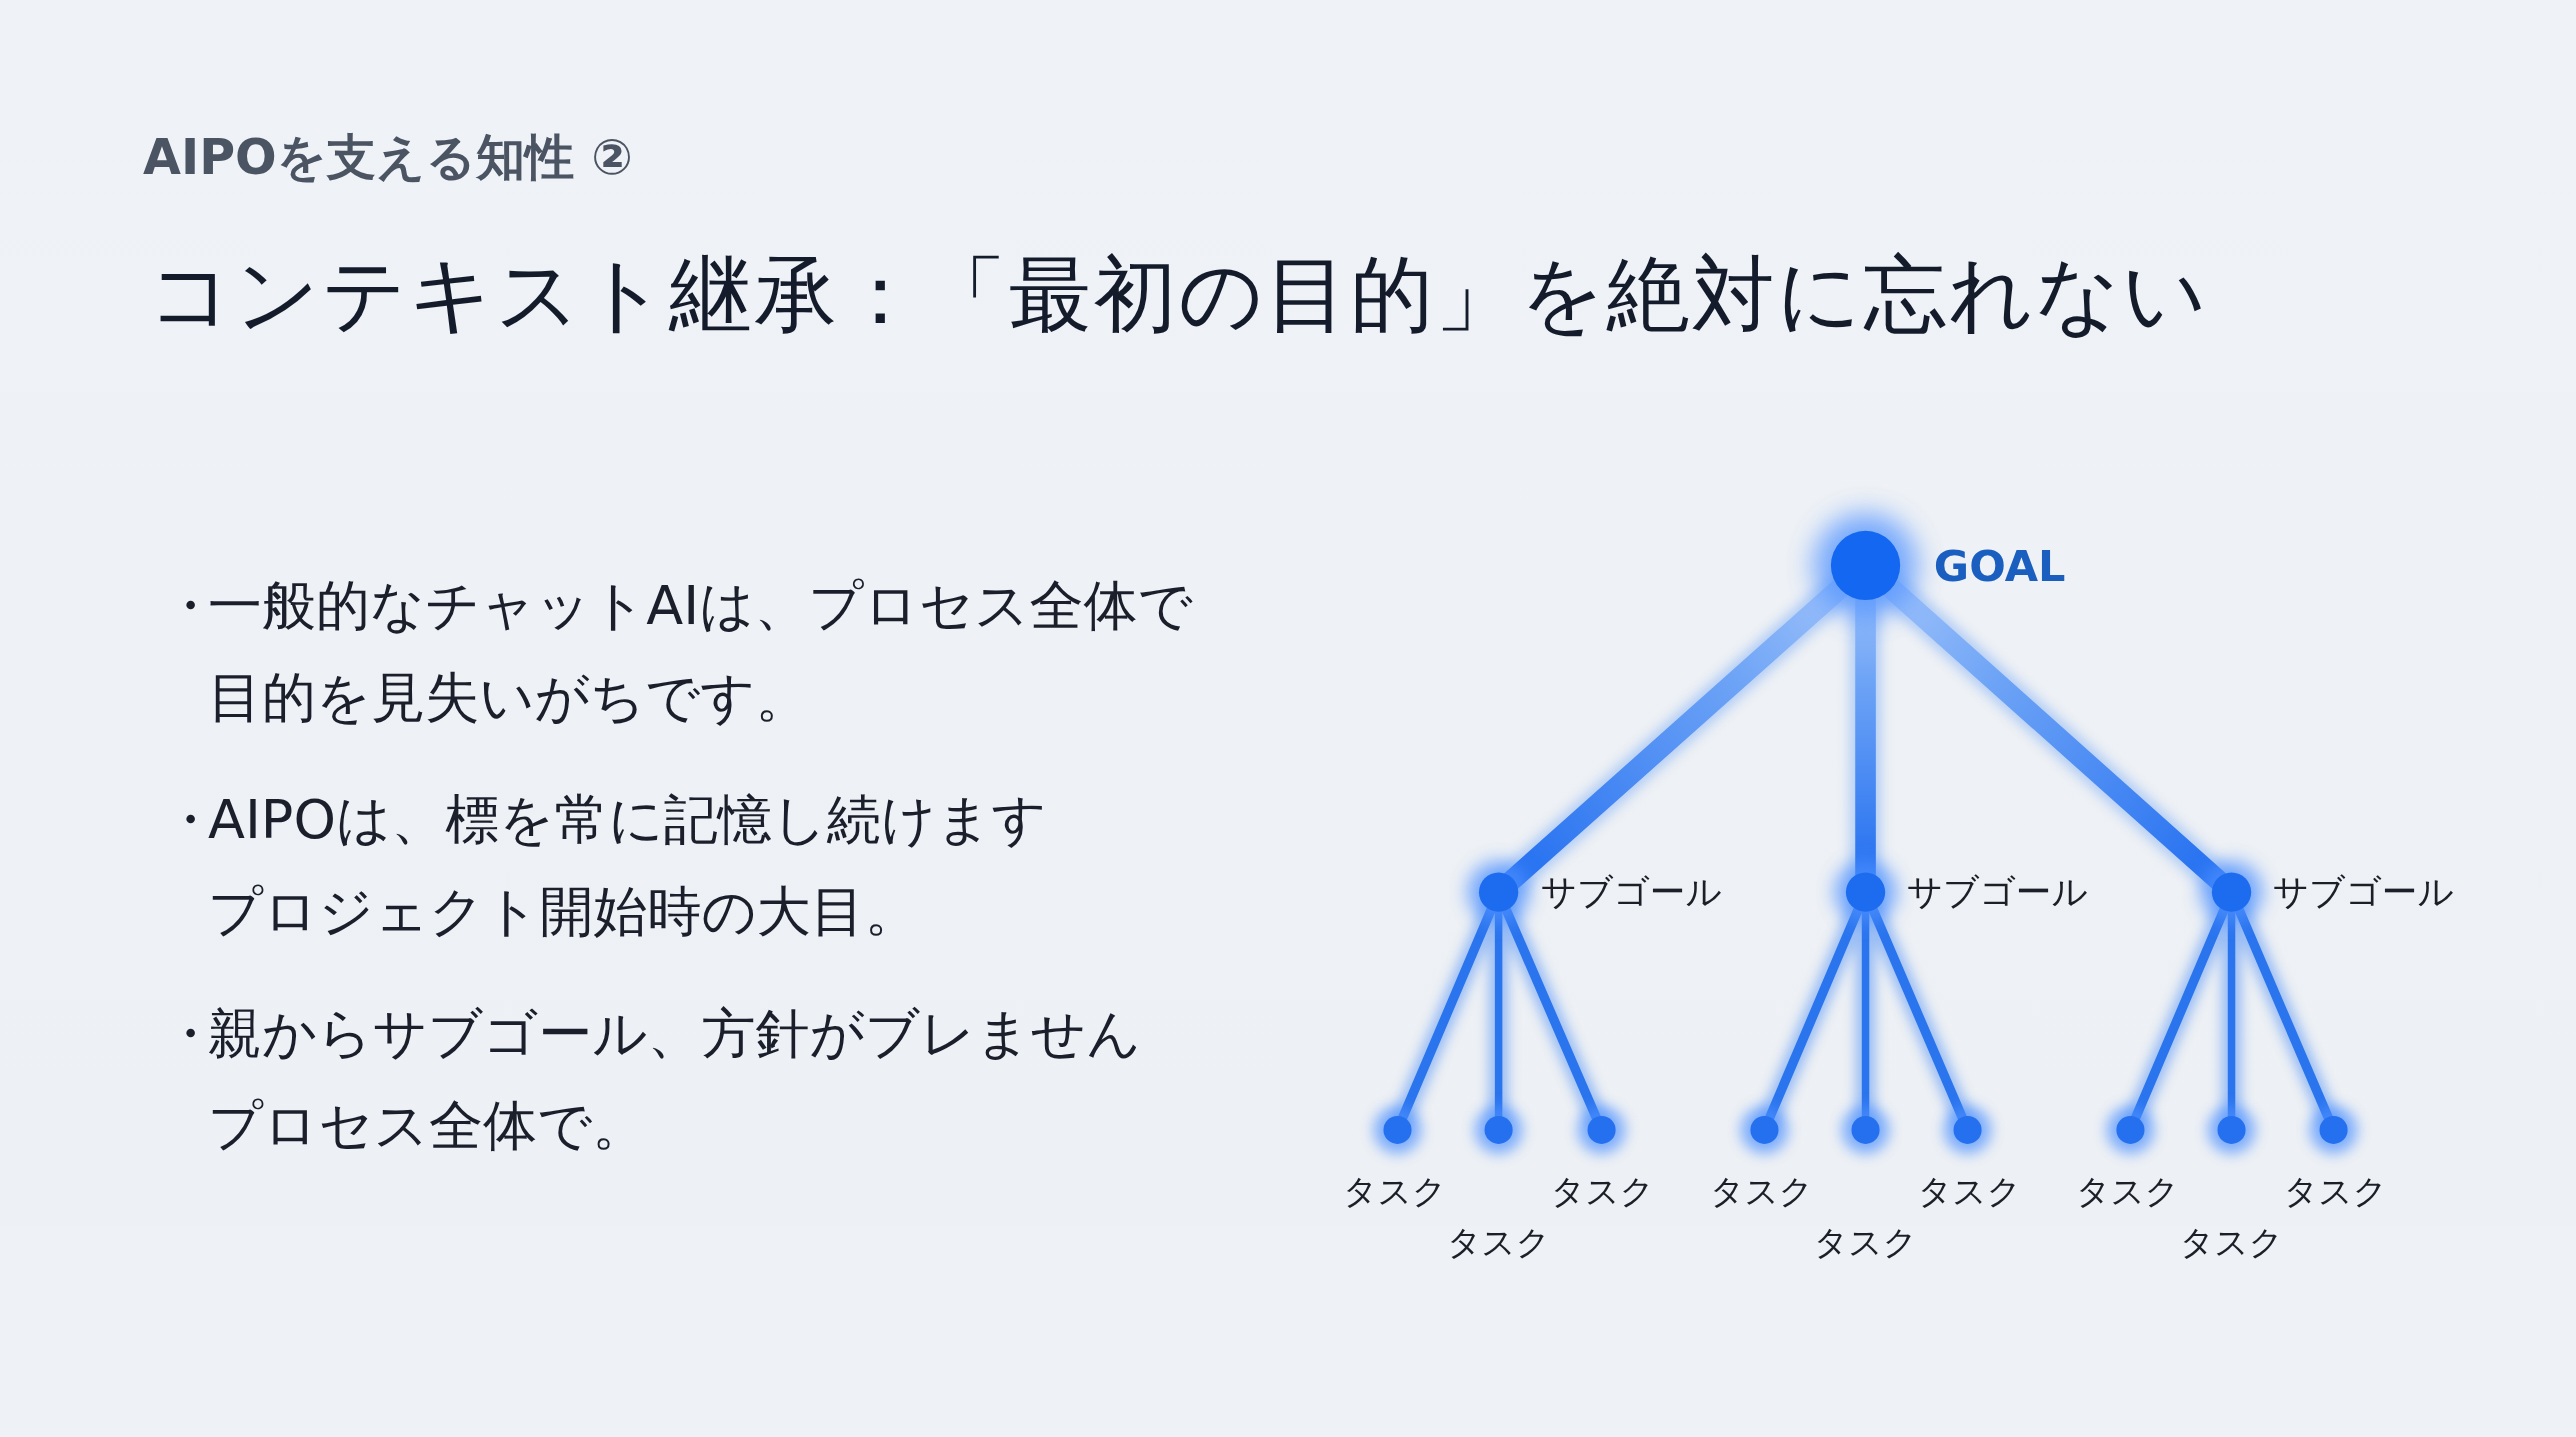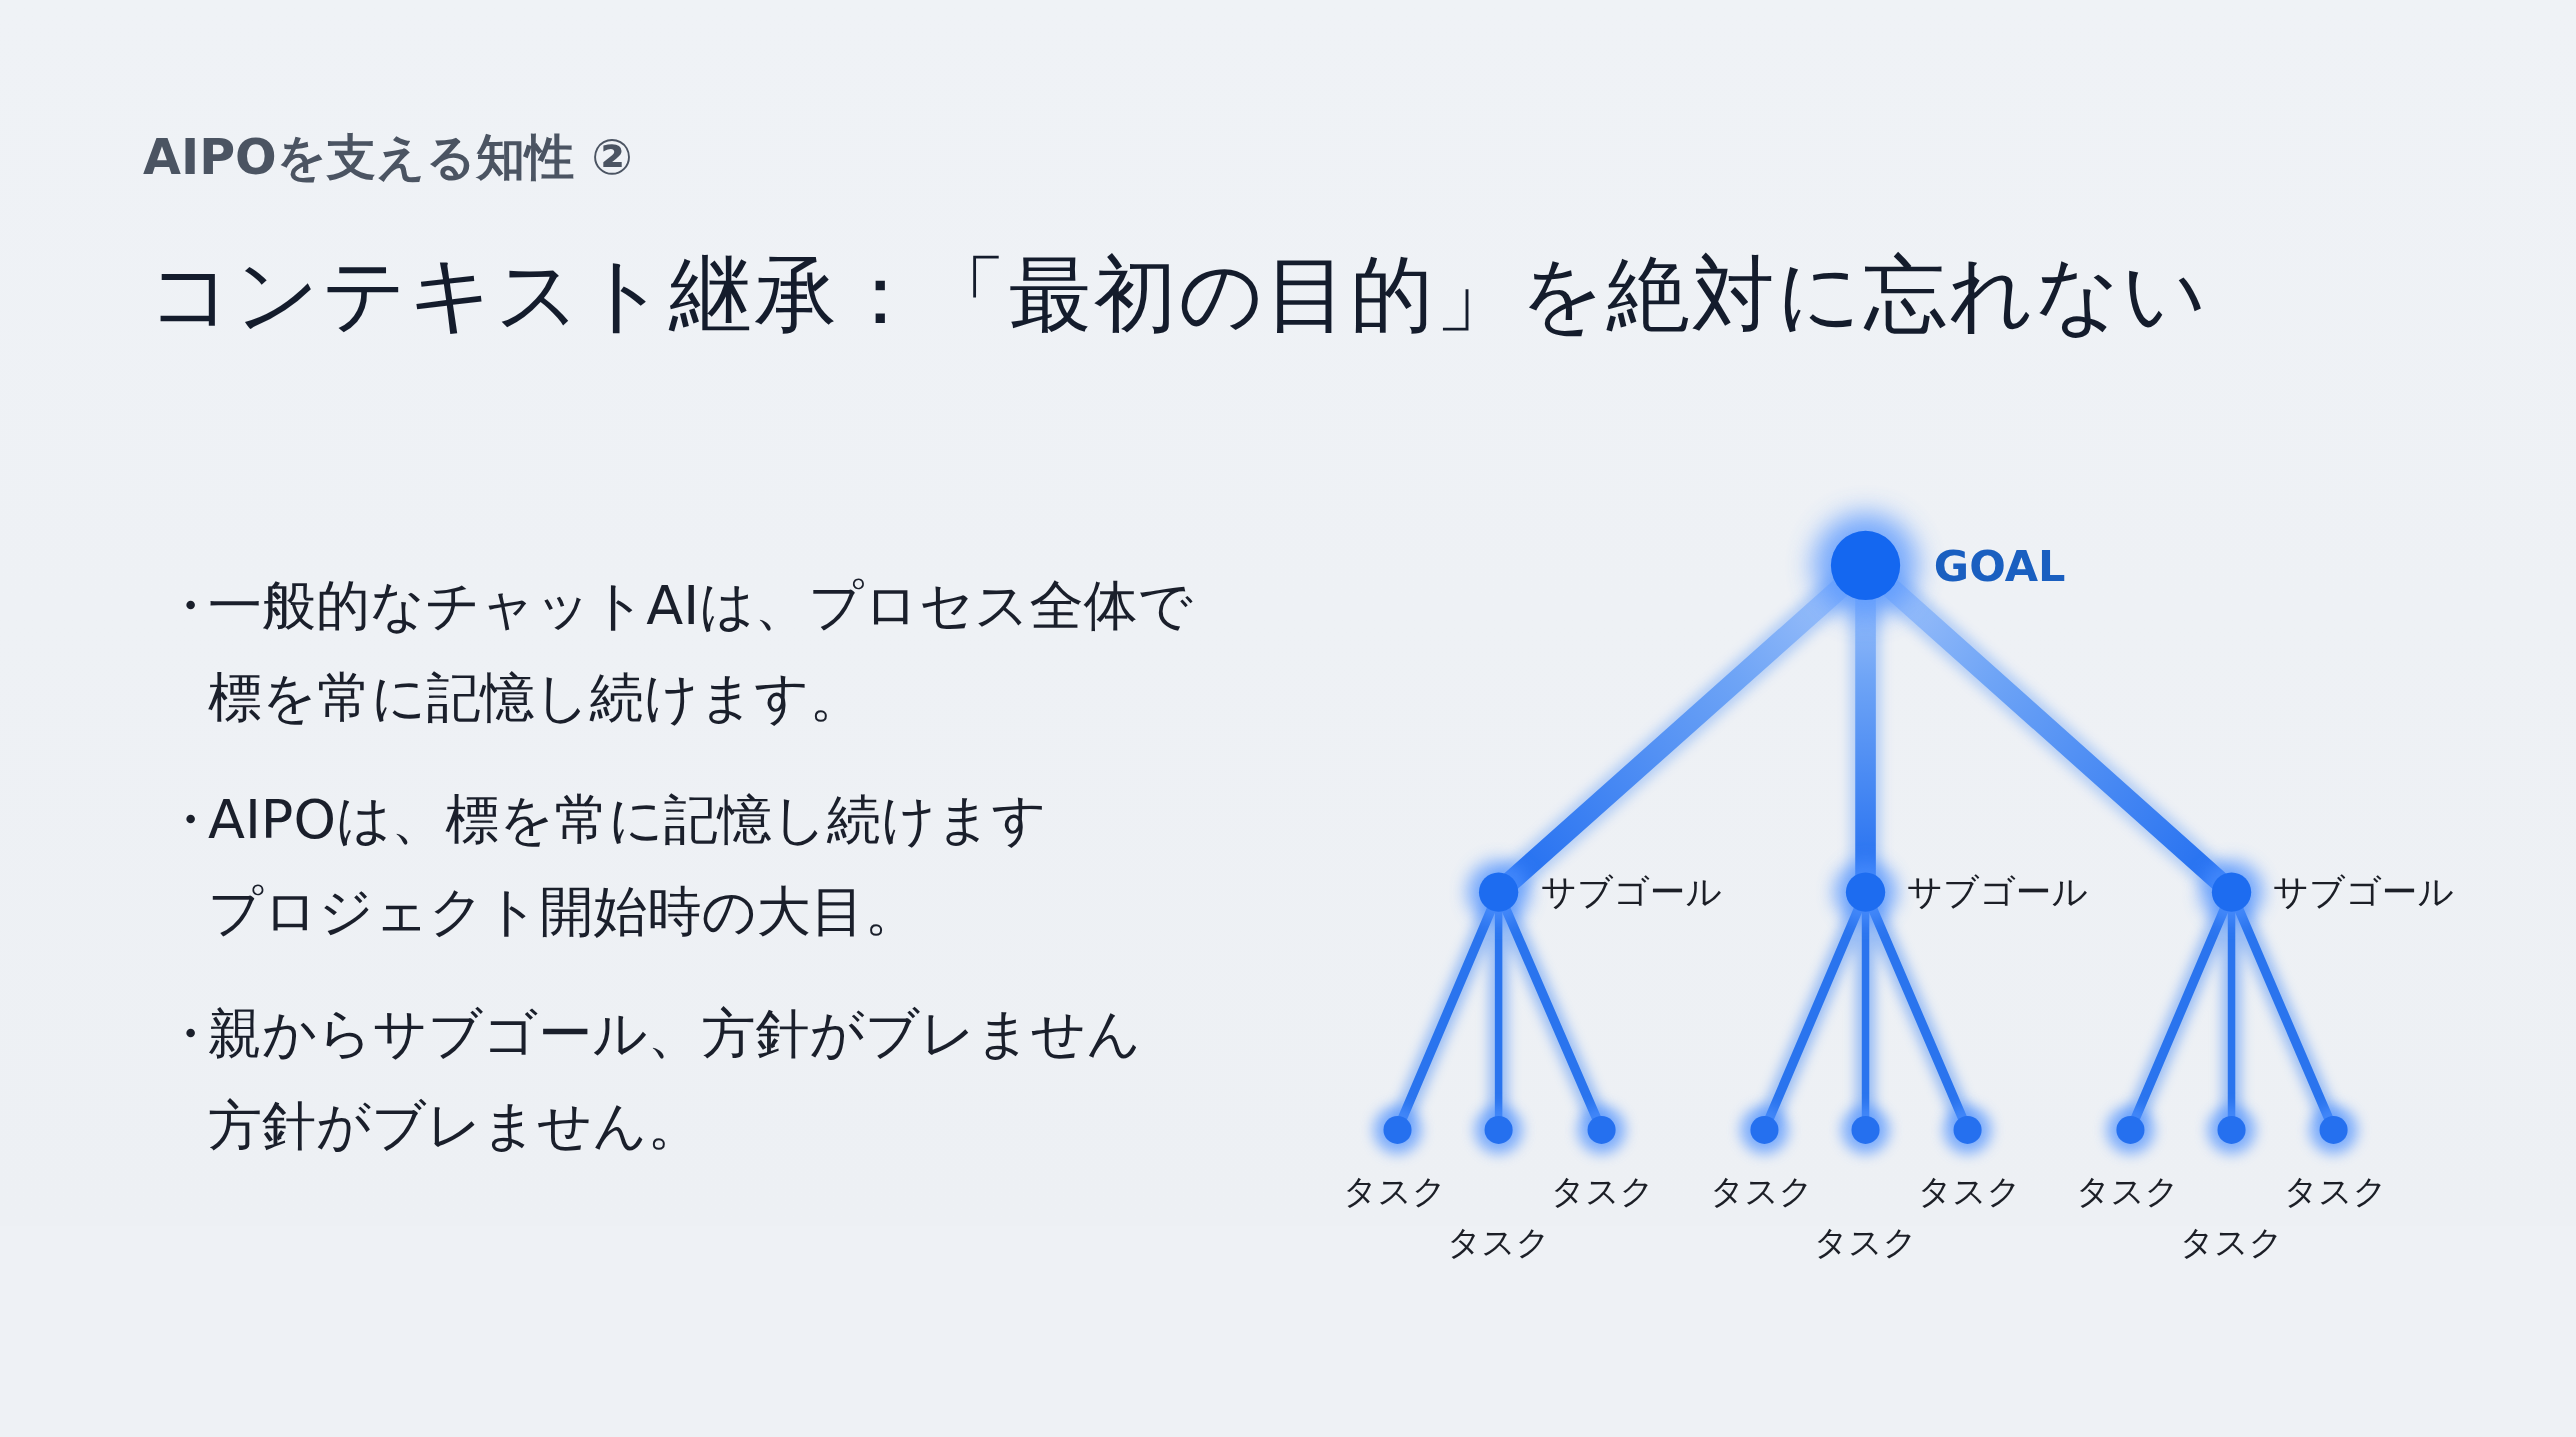--- a/index.html
+++ b/index.html
@@ -99,31 +99,31 @@
 
 <div class="slide">
 
   <div class="subtitle">AIPOを支える知性 ②</div>
   <div class="title">コンテキスト継承：「最初の目的」を絶対に忘れない</div>
 
   <ul class="bullets">
     <li class="bullet-item">
       <span class="bullet-dot">・</span>
       <span class="bullet-line">一般的なチャットAIは、プロセス全体で</span>
-      <span class="bullet-line">標を常に記憶し続けます。</span>
+      <span class="bullet-line">目的を見失いがちです。</span>
     </li>
     <li class="bullet-item">
       <span class="bullet-dot">・</span>
       <span class="bullet-line">AIPOは、標を常に記憶し続けます</span>
       <span class="bullet-line">プロジェクト開始時の大目。</span>
     </li>
     <li class="bullet-item">
       <span class="bullet-dot">・</span>
       <span class="bullet-line">親からサブゴール、方針がブレません</span>
-      <span class="bullet-line">方針がブレません。</span>
+      <span class="bullet-line">プロセス全体で。</span>
     </li>
   </ul>
 
   <svg class="diagram" width="2576" height="1438" viewBox="0 0 2752 1536" xmlns="http://www.w3.org/2000/svg">
     <defs>
       <filter id="glowBig" x="-100%" y="-100%" width="300%" height="300%">
         <feGaussianBlur stdDeviation="14"></feGaussianBlur>
       </filter>
       <filter id="glowMid" x="-100%" y="-100%" width="300%" height="300%">
         <feGaussianBlur stdDeviation="9"></feGaussianBlur>

